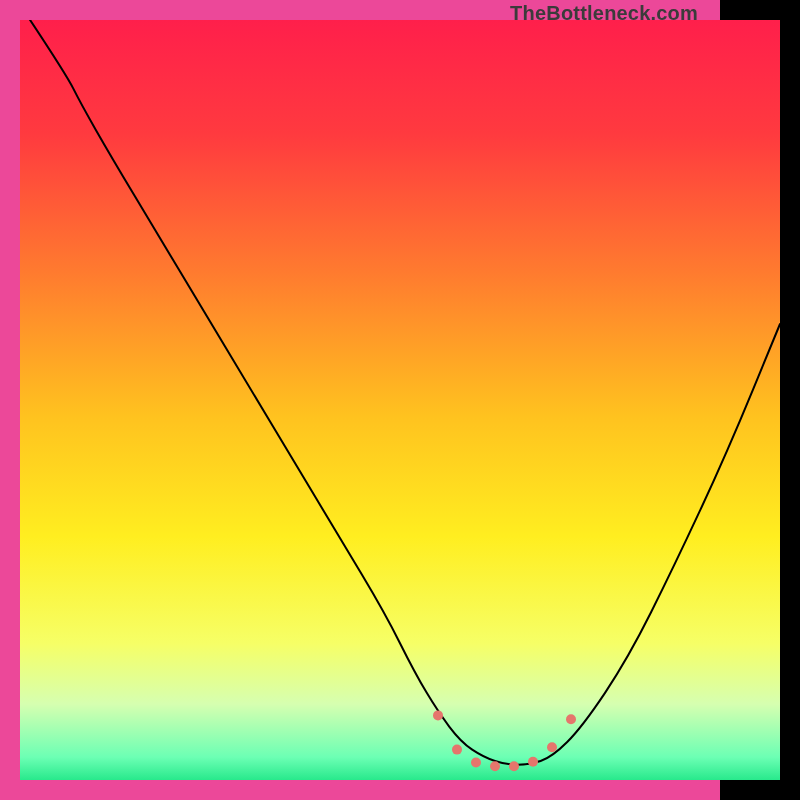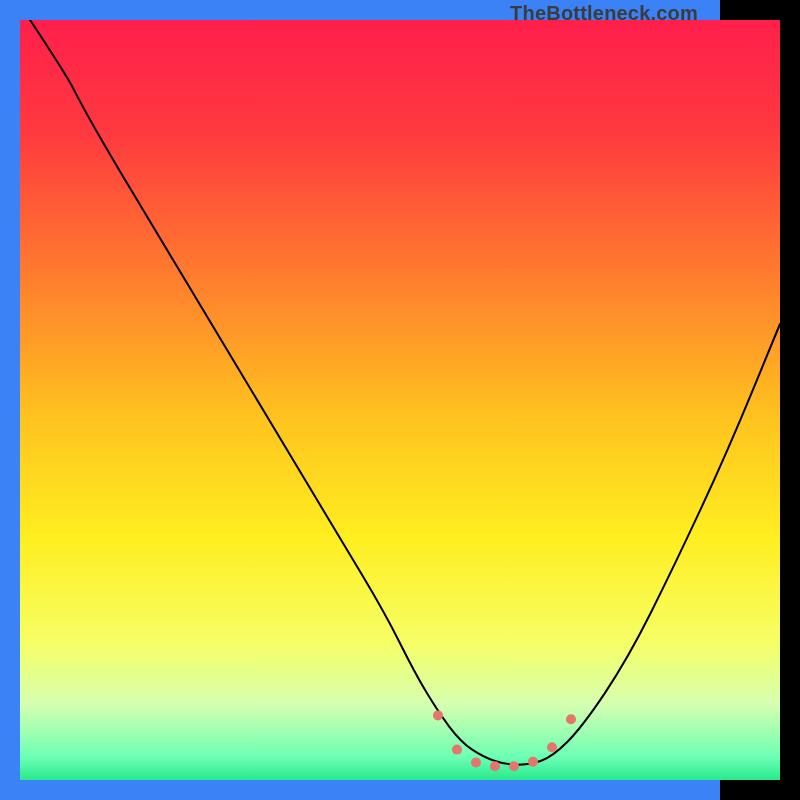--- a/index.html
+++ b/index.html
@@ -1,21 +1,21 @@
 <!DOCTYPE html>
 <html><head>
 <meta charset="utf-8">
 <style>
   * { margin: 0; padding: 0; box-sizing: border-box; }
   html, body { width: 800px; height: 800px; overflow: hidden; background: #000; }
   .frame {
     position: relative;
     width: 720px;
     height: 800px;
-    background: #3b82f6;
+    background: #ec4899;
     padding-left: 45px;
   }
   .plot-area {
     position: absolute;
     left: 20px;
     top: 20px;
     width: 760px;
     height: 760px;
     overflow: hidden;
   }

